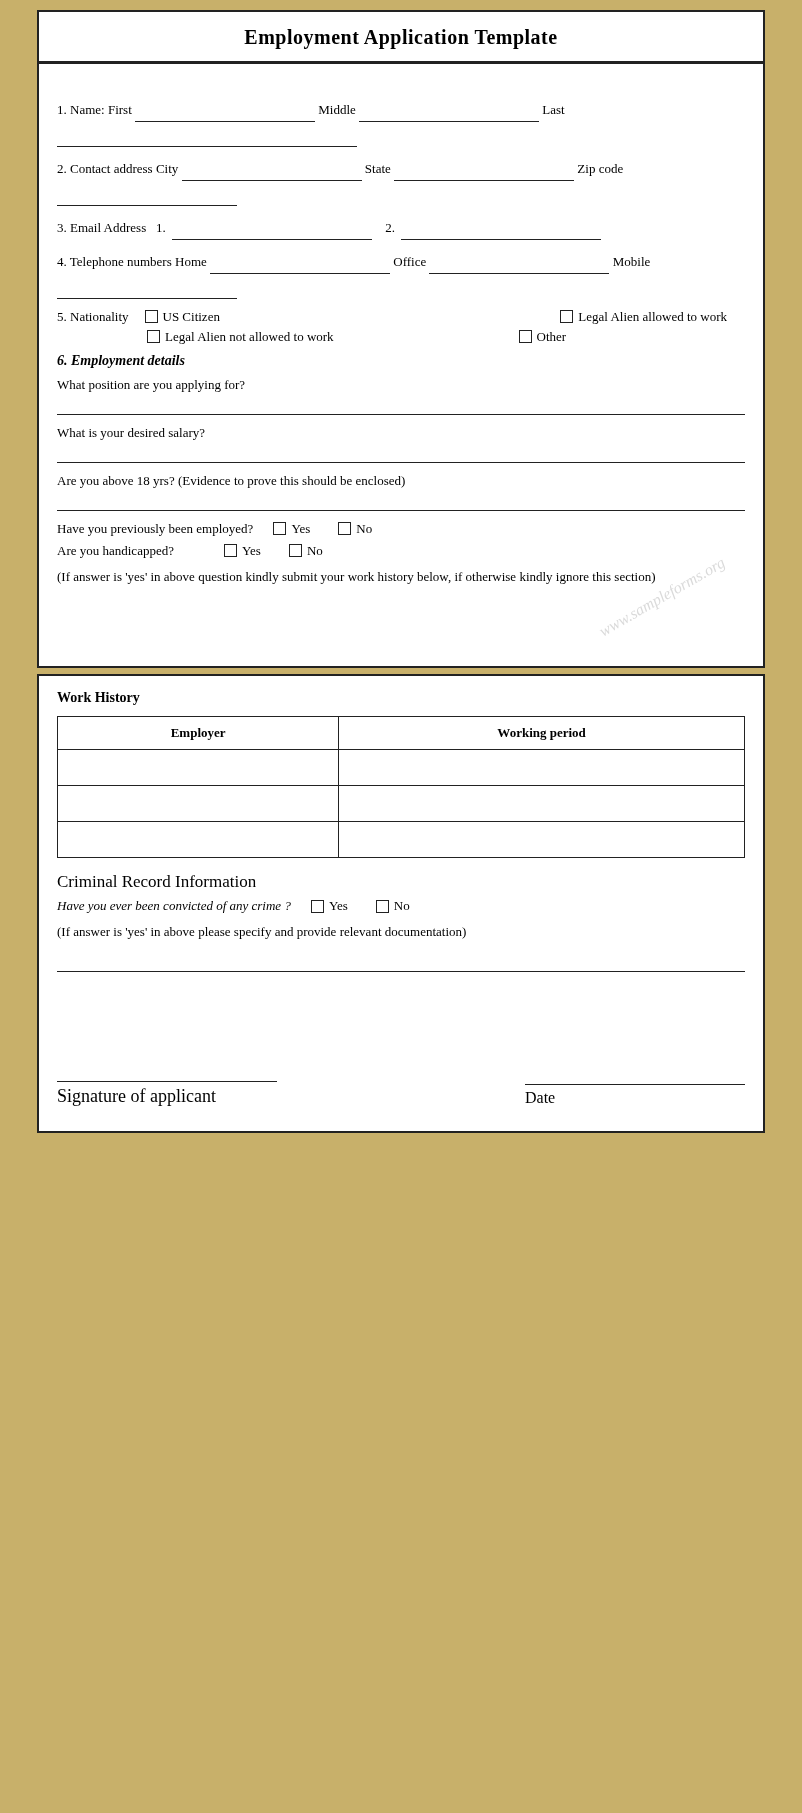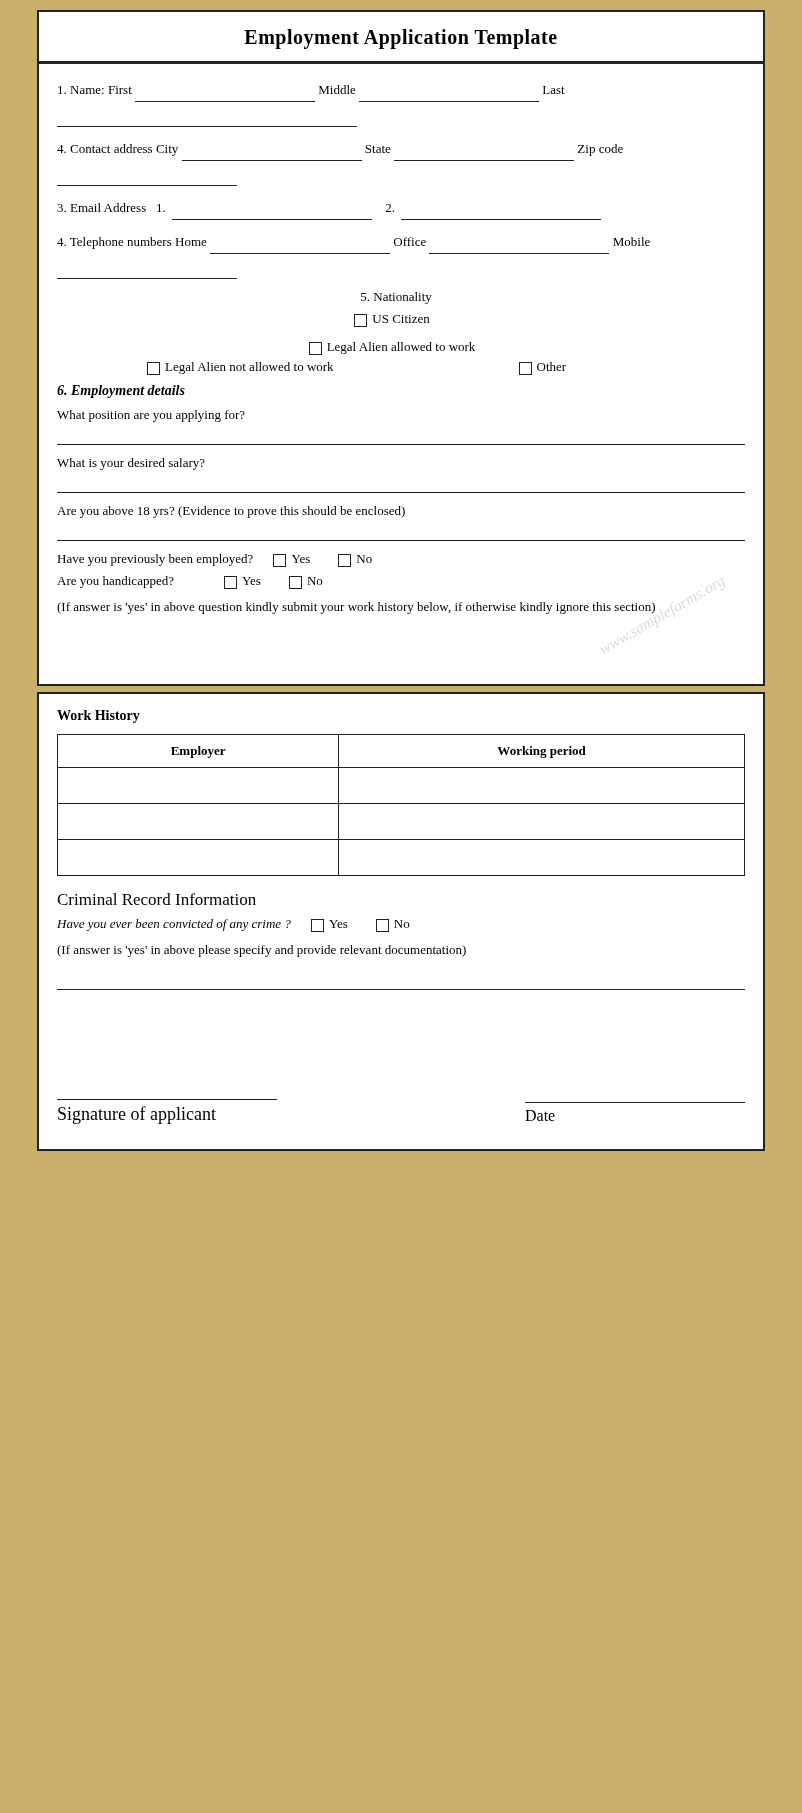--- a/index.html
+++ b/index.html
@@ -27,53 +27,53 @@
       text-align: center;
       padding: 14px 10px 12px;
       border-bottom: 3px solid #222;
     }
     .title-bar h1 {
       font-size: 20px;
       font-weight: bold;
       letter-spacing: 0.5px;
     }
     .form-content {
-      padding: 14px 18px 6px;
+      padding: 14px 18px 18px;
+      margin-top: 20px;
     }
     .form-row {
       margin-bottom: 10px;
       line-height: 1.8;
     }
     .underline {
       display: inline-block;
       border-bottom: 1px solid #222;
       min-width: 30px;
     }
     .ul-md { min-width: 180px; }
     .ul-lg { min-width: 300px; }
     .checkbox-item {
       display: inline-flex;
-      align-items: flex-end;
+      align-items: center;
       gap: 5px;
       margin-right: 18px;
     }
     .checkbox-box {
       width: 13px;
       height: 13px;
       border: 1.5px solid #222;
       display: inline-block;
       flex-shrink: 0;
     }
     .nationality-row {
       display: flex;
       flex-wrap: wrap;
       align-items: center;
       gap: 6px;
       margin-bottom: 4px;
-      flex-direction: column;
     }
     .nationality-row2 {
       display: flex;
       flex-wrap: wrap;
       align-items: center;
       gap: 6px;
       padding-left: 90px;
       margin-bottom: 8px;
     }
     .section-heading {
@@ -193,21 +193,21 @@
         <span>1. Name: First</span>
         <span class="underline ul-md">&nbsp;</span>
         <span>Middle</span>
         <span class="underline ul-md">&nbsp;</span>
         <span>Last</span>
         <span class="underline ul-lg">&nbsp;</span>
       </div>
 
 
       <div class="form-row">
-        <span>4. Contact address  City</span>
+        <span>2. Contact address  City</span>
         <span class="underline ul-md">&nbsp;</span>
         <span>State</span>
         <span class="underline ul-md">&nbsp;</span>
         <span>Zip code</span>
         <span class="underline ul-md">&nbsp;</span>
       </div>
 
       <div class="form-row">
         <span>3. Email Address</span>&nbsp;&nbsp;
         <span>1.</span>&nbsp;

